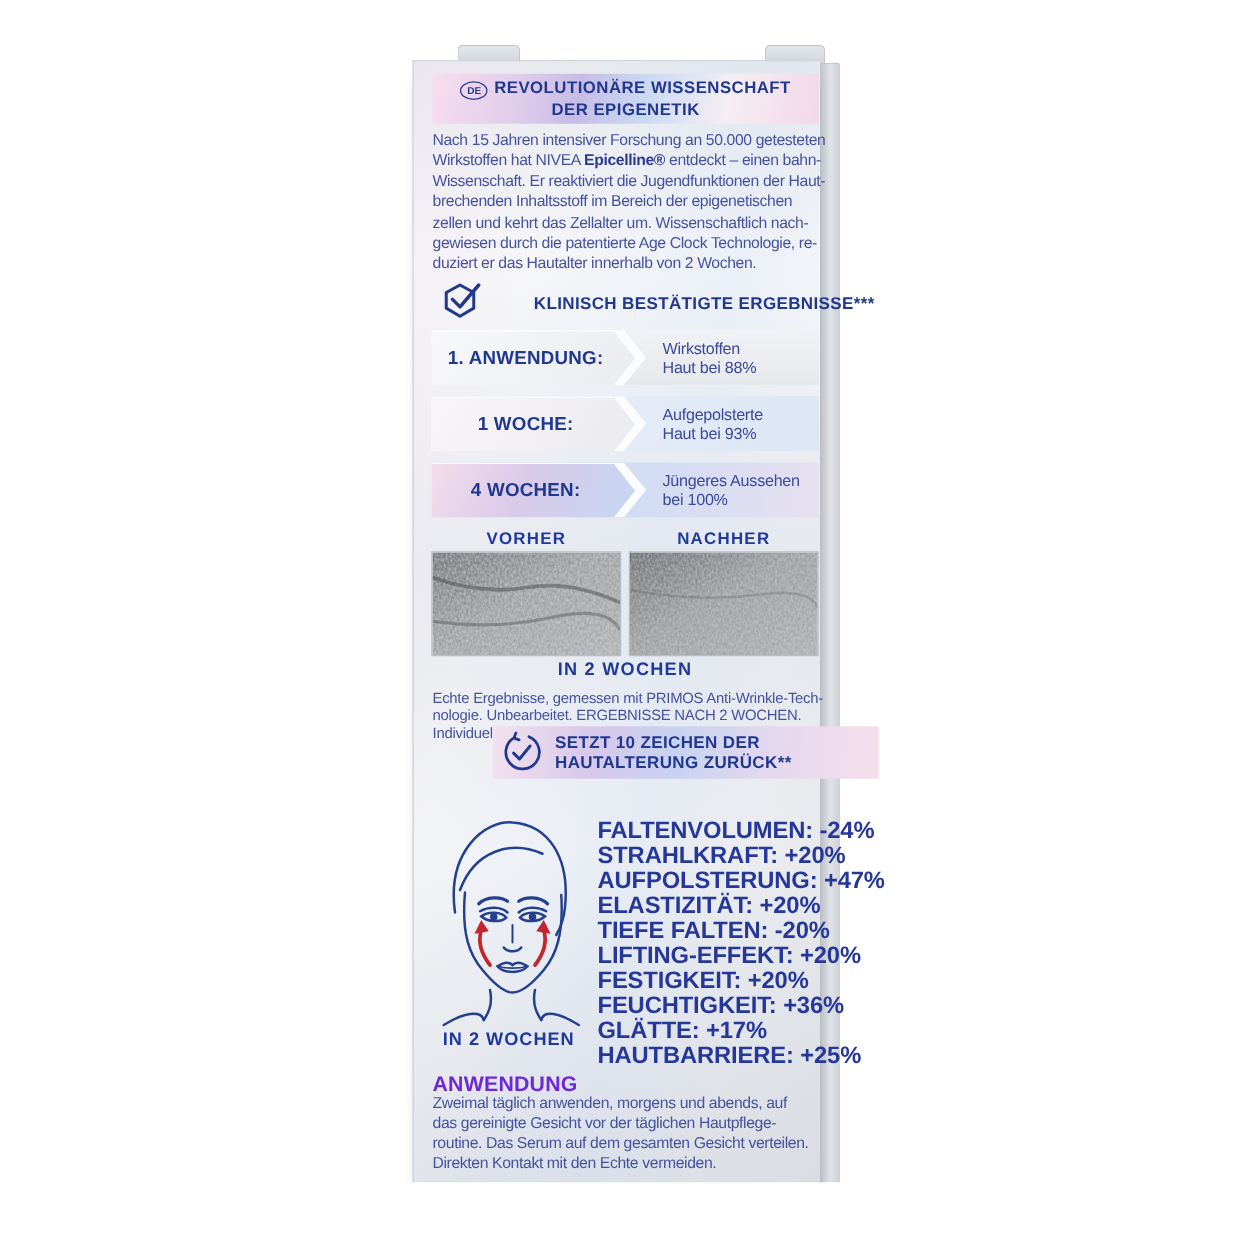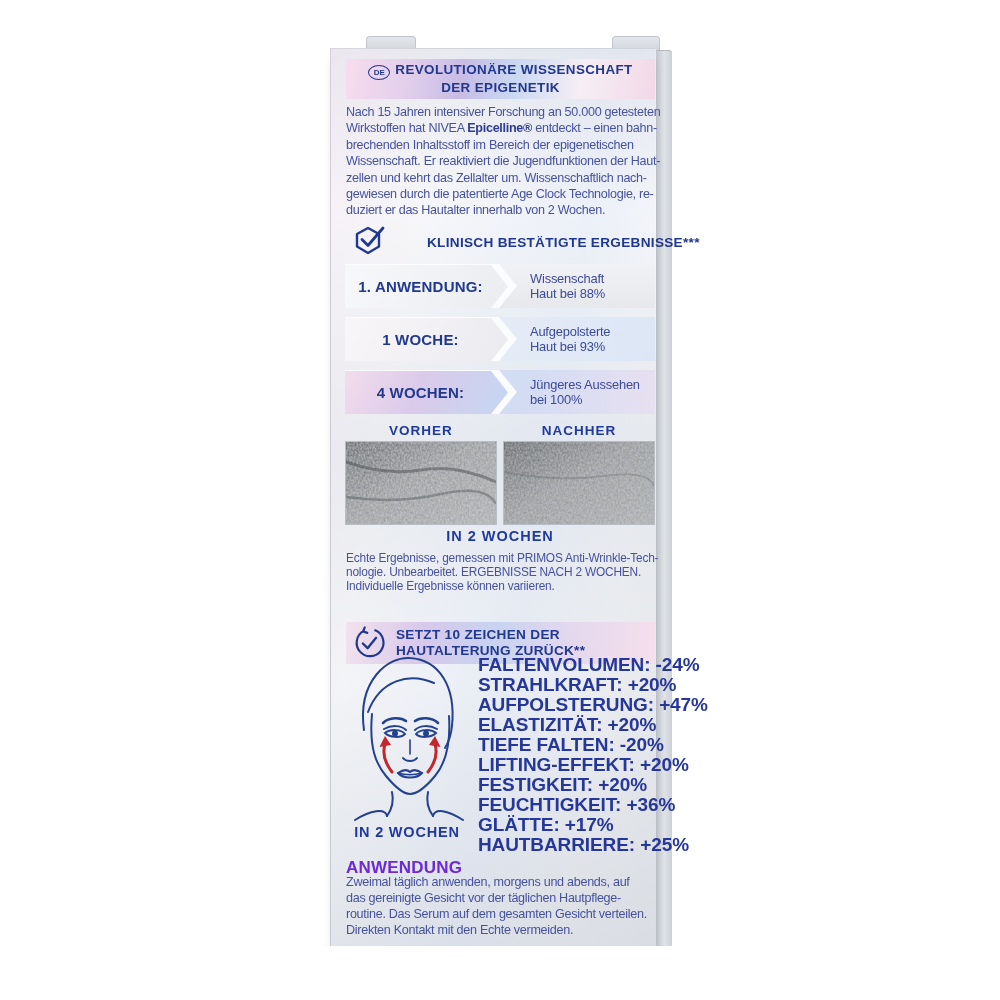--- a/index.html
+++ b/index.html
@@ -21,22 +21,22 @@
             border-bottom:2px solid #9aa0a8;
             box-shadow:0 8px 10px -6px rgba(40,45,55,.45);}
   .box-gloss{position:absolute;left:330px;top:48px;width:325px;height:905px;pointer-events:none;
             background:linear-gradient(100deg, rgba(246,220,240,.25) 0%, rgba(255,255,255,0) 25%,
                        rgba(200,216,245,.22) 60%, rgba(255,255,255,0) 80%);}
 
   
   .band{position:absolute;left:346px;width:309px;display:flex;align-items:center;}
   .band1{top:59px;height:40px;justify-content:center;
          background:linear-gradient(100deg,#f7ddee 0%,#e3cfec 20%,#c7bce6 38%,#cbd9f3 55%,#f6eef4 76%,#f2d8e8 100%);}
-  .band2{top:622px;height:42px;
-         background:linear-gradient(95deg,#f2e2ee 0%,#d8c8ea 25%,#c8d3f0 48%,#e4d8ee 72%,#f5dfec 100%);}
+  .band2{top:581px;height:42px;
+         background:linear-gradient(95deg,#f2e2ee 0%,#d8c8ea 25%,#c8d3f0 48%,#e4d8ee 72%,#f5dfec 100%);margin-left:48px;}
 
   .h-navy{color:#21388f;font-weight:bold;}
   .hdr-txt{font-size:13.4px;line-height:16px;letter-spacing:.4px;text-align:center;}
   .de-oval{display:inline-block;width:20px;height:13px;border:1.4px solid #21388f;border-radius:50%;
            font-size:8px;line-height:13px;font-weight:bold;text-align:center;letter-spacing:0;
            vertical-align:-1px;margin-right:5px;}
 
   
   .copy{color:#46529e;font-size:12.6px;line-height:16.4px;letter-spacing:-0.3px;white-space:nowrap;}
   .copy b{color:#2c3c94;}
@@ -102,41 +102,41 @@
   <div class="band band1">
     <div class="hdr-txt h-navy">
       <span class="de-oval">DE</span><span>REVOLUTIONÄRE WISSENSCHAFT</span><br>
       <span>DER EPIGENETIK</span>
     </div>
   </div>
 
   <div class="abs copy" style="left:346px;top:104px;">
     <div><span>Nach 15 Jahren intensiver Forschung an 50.000 getesteten</span><b></b><span></span></div>
     <div><span>Wirkstoffen hat NIVEA </span><b>Epicelline®</b><span> entdeckt – einen bahn-</span></div>
+    <div><span>Wissenschaft. Er reaktiviert die Jugendfunktionen der Haut-</span><b></b><span></span></div>
     <div><span>brechenden Inhaltsstoff im Bereich der epigenetischen</span><b></b><span></span></div>
-    <div><span>Wissenschaft. Er reaktiviert die Jugendfunktionen der Haut-</span><b></b><span></span></div>
     <div><span>zellen und kehrt das Zellalter um. Wissenschaftlich nach-</span><b></b><span></span></div>
     <div><span>gewiesen durch die patentierte Age Clock Technologie, re-</span><b></b><span></span></div>
     <div><span>duziert er das Hautalter innerhalb von 2 Wochen.</span><b></b><span></span></div>
   </div>
 
   <div class="abs" style="left:351px;top:224px;width:38px;height:36px;">
     <svg width="38" height="36" viewBox="0 0 38 36">
       <path d="M17 4 L28 10 L28 22.5 L17 29 L6 22.5 L6 10 Z" fill="none" stroke="#21388f" stroke-width="2.4" stroke-linejoin="round"></path>
       <path d="M11 15.5 L17 21.5 L32 4" fill="none" stroke="#21388f" stroke-width="2.8" stroke-linecap="round" stroke-linejoin="round"></path>
     </svg>
   </div>
   <div class="abs h-navy sec-head" style="left:397px;top:235px;padding-left:30px;">KLINISCH BESTÄTIGTE ERGEBNISSE***</div>
 
   <div class="abs crow" style="top:264px;">
     <div class="crow-bg r1-bg"></div>
     <div class="crow-edge"></div>
     <div class="crow-label r1-label">1. ANWENDUNG:</div>
     <div class="crow-value">
-      <div>Wissenschaft</div>
+      <div>Wirkstoffen</div>
       <div>Haut bei 88%</div>
     </div>
   </div>
   <div class="abs crow" style="top:317px;">
     <div class="crow-bg r2-bg"></div>
     <div class="crow-edge"></div>
     <div class="crow-label r2-label">1 WOCHE:</div>
     <div class="crow-value">
       <div>Aufgepolsterte</div>
       <div>Haut bei 93%</div>

